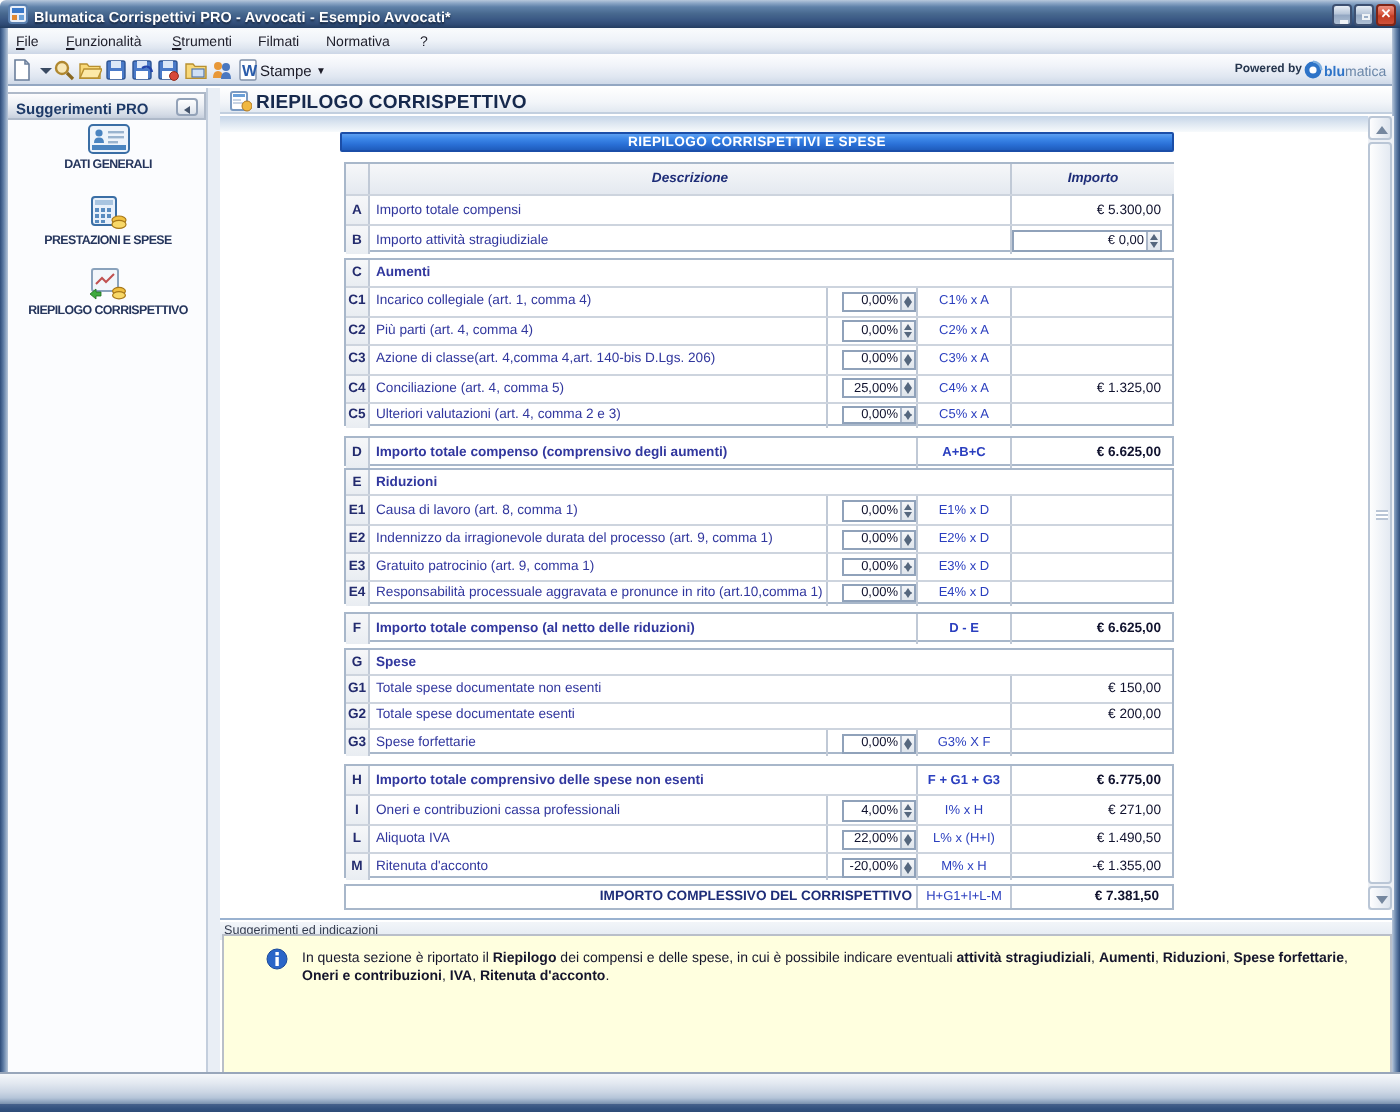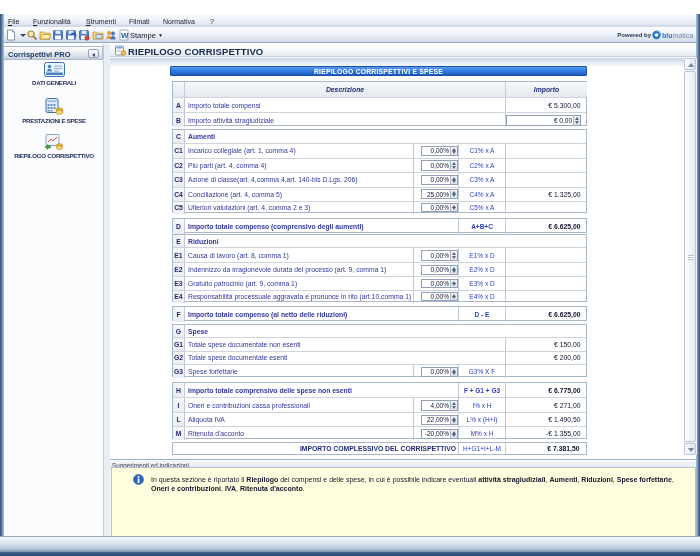--- a/index.html
+++ b/index.html
@@ -99,20 +99,38 @@
 .sugsplit { position:absolute; left:0px; top:411px; width:586px; height:1px; background:#9ab2d0; }
 .sugstrip { position:absolute; left:0px; top:413px; width:586px; height:10px;
   background:linear-gradient(180deg,#f2f5f9,#e2e9f1); }
 .sugstrip span { position:absolute; left:2px; top:1.5px; font-size:6.3px; color:#333b4e; }
 .yellow { position:absolute; left:1px; top:423px; width:585px; height:71px; background:#ffffdf; border:1px solid #b9bfc9; }
 .yellow .icon { position:absolute; left:21px; top:6px; }
 .ytext { position:absolute; left:39px; top:6.5px; width:540px; font-size:7px; line-height:9.5px; color:#15152c; }
 </style></head>
 <body>
 <div id="win">
+  <div class="titlebar">
+    <svg class="tbicon" viewBox="0 0 10 10">
+        <rect x="0.5" y="0.5" width="9" height="9" rx="1.5" fill="#e8eef8" stroke="#5a80b0"></rect>
+        <rect x="2" y="2" width="6" height="2.5" fill="#3a78c8"></rect>
+        <rect x="2" y="5.5" width="2.5" height="2.5" fill="#e08830"></rect>
+        <rect x="5.5" y="5.5" width="2.5" height="2.5" fill="#6aa0d8"></rect>
+      </svg>
+    <span class="title-text">Blumatica Corrispettivi PRO - Avvocati - Esempio Avvocati*</span>
+    <div class="wbtn" style="left:666px;">
+        <i style="position:absolute;left:3px;top:7px;width:3.5px;height:1.5px;background:#eef2f6;"></i>
+      </div>
+    <div class="wbtn" style="left:677px;">
+        <i style="position:absolute;left:3px;top:3.5px;width:3.5px;height:3.5px;border:1.2px solid #eef2f6;"></i>
+      </div>
+    <div class="wbtn wclose" style="left:688px;">
+        <span style="top:2px;">✕</span>
+      </div>
+  </div>
   <div class="menubar">
     <span style="left:8px;"><u>F</u>ile</span>
     <span style="left:33px;"><u>F</u>unzionalità</span>
     <span style="left:86px;"><u>S</u>trumenti</span>
     <span style="left:129px;">Filmati</span>
     <span style="left:163px;">Normativa</span>
     <span style="left:210px;">?</span>
   </div>
   <div class="toolbar">
     <svg class="tbi" style="left:5px;" viewBox="0 0 12 12">
@@ -168,21 +186,21 @@
           <circle cx="4.5" cy="5" r="1.8" fill="#fff"></circle>
           <path d="M4.5 0.8 A4.2 4.2 0 0 1 8.7 5" fill="none" stroke="#7fb0e0" stroke-width="1.2"></path>
           <text x="10" y="8" font-size="7" font-weight="bold" fill="#2e74c8" font-family="Liberation Sans">blu</text>
           <text x="20.5" y="8" font-size="7" fill="#6a86a8" font-family="Liberation Sans">matica</text>
         </svg></span>
   </div>
   <div class="bleft"></div>
   <div class="bright"></div>
   <div class="sidebar">
     <div class="sbheader">
-        <b>Corrispettivi PRO</b>
+        <b>Suggerimenti PRO</b>
         <span class="sbbtn"></span>
       </div>
     <div class="sitem" style="top:18px;">
         <svg width="21" height="15" viewBox="0 0 21 15" style="display:block;margin:0 auto;">
           <rect x="0.5" y="0.5" width="20" height="14" rx="2" fill="#eef4fb" stroke="#3a6ea5"></rect>
           <rect x="2" y="10.5" width="17" height="2.5" fill="#4a84c0"></rect>
           <circle cx="5.5" cy="4.5" r="1.8" fill="#4a84c0"></circle>
           <path d="M3 9.5 Q3 6.8 5.5 6.8 Q8 6.8 8 9.5z" fill="#4a84c0"></path>
           <rect x="10" y="3.5" width="8" height="1.2" fill="#9ab4cf"></rect>
           <rect x="10" y="6" width="8" height="1.2" fill="#9ab4cf"></rect>

